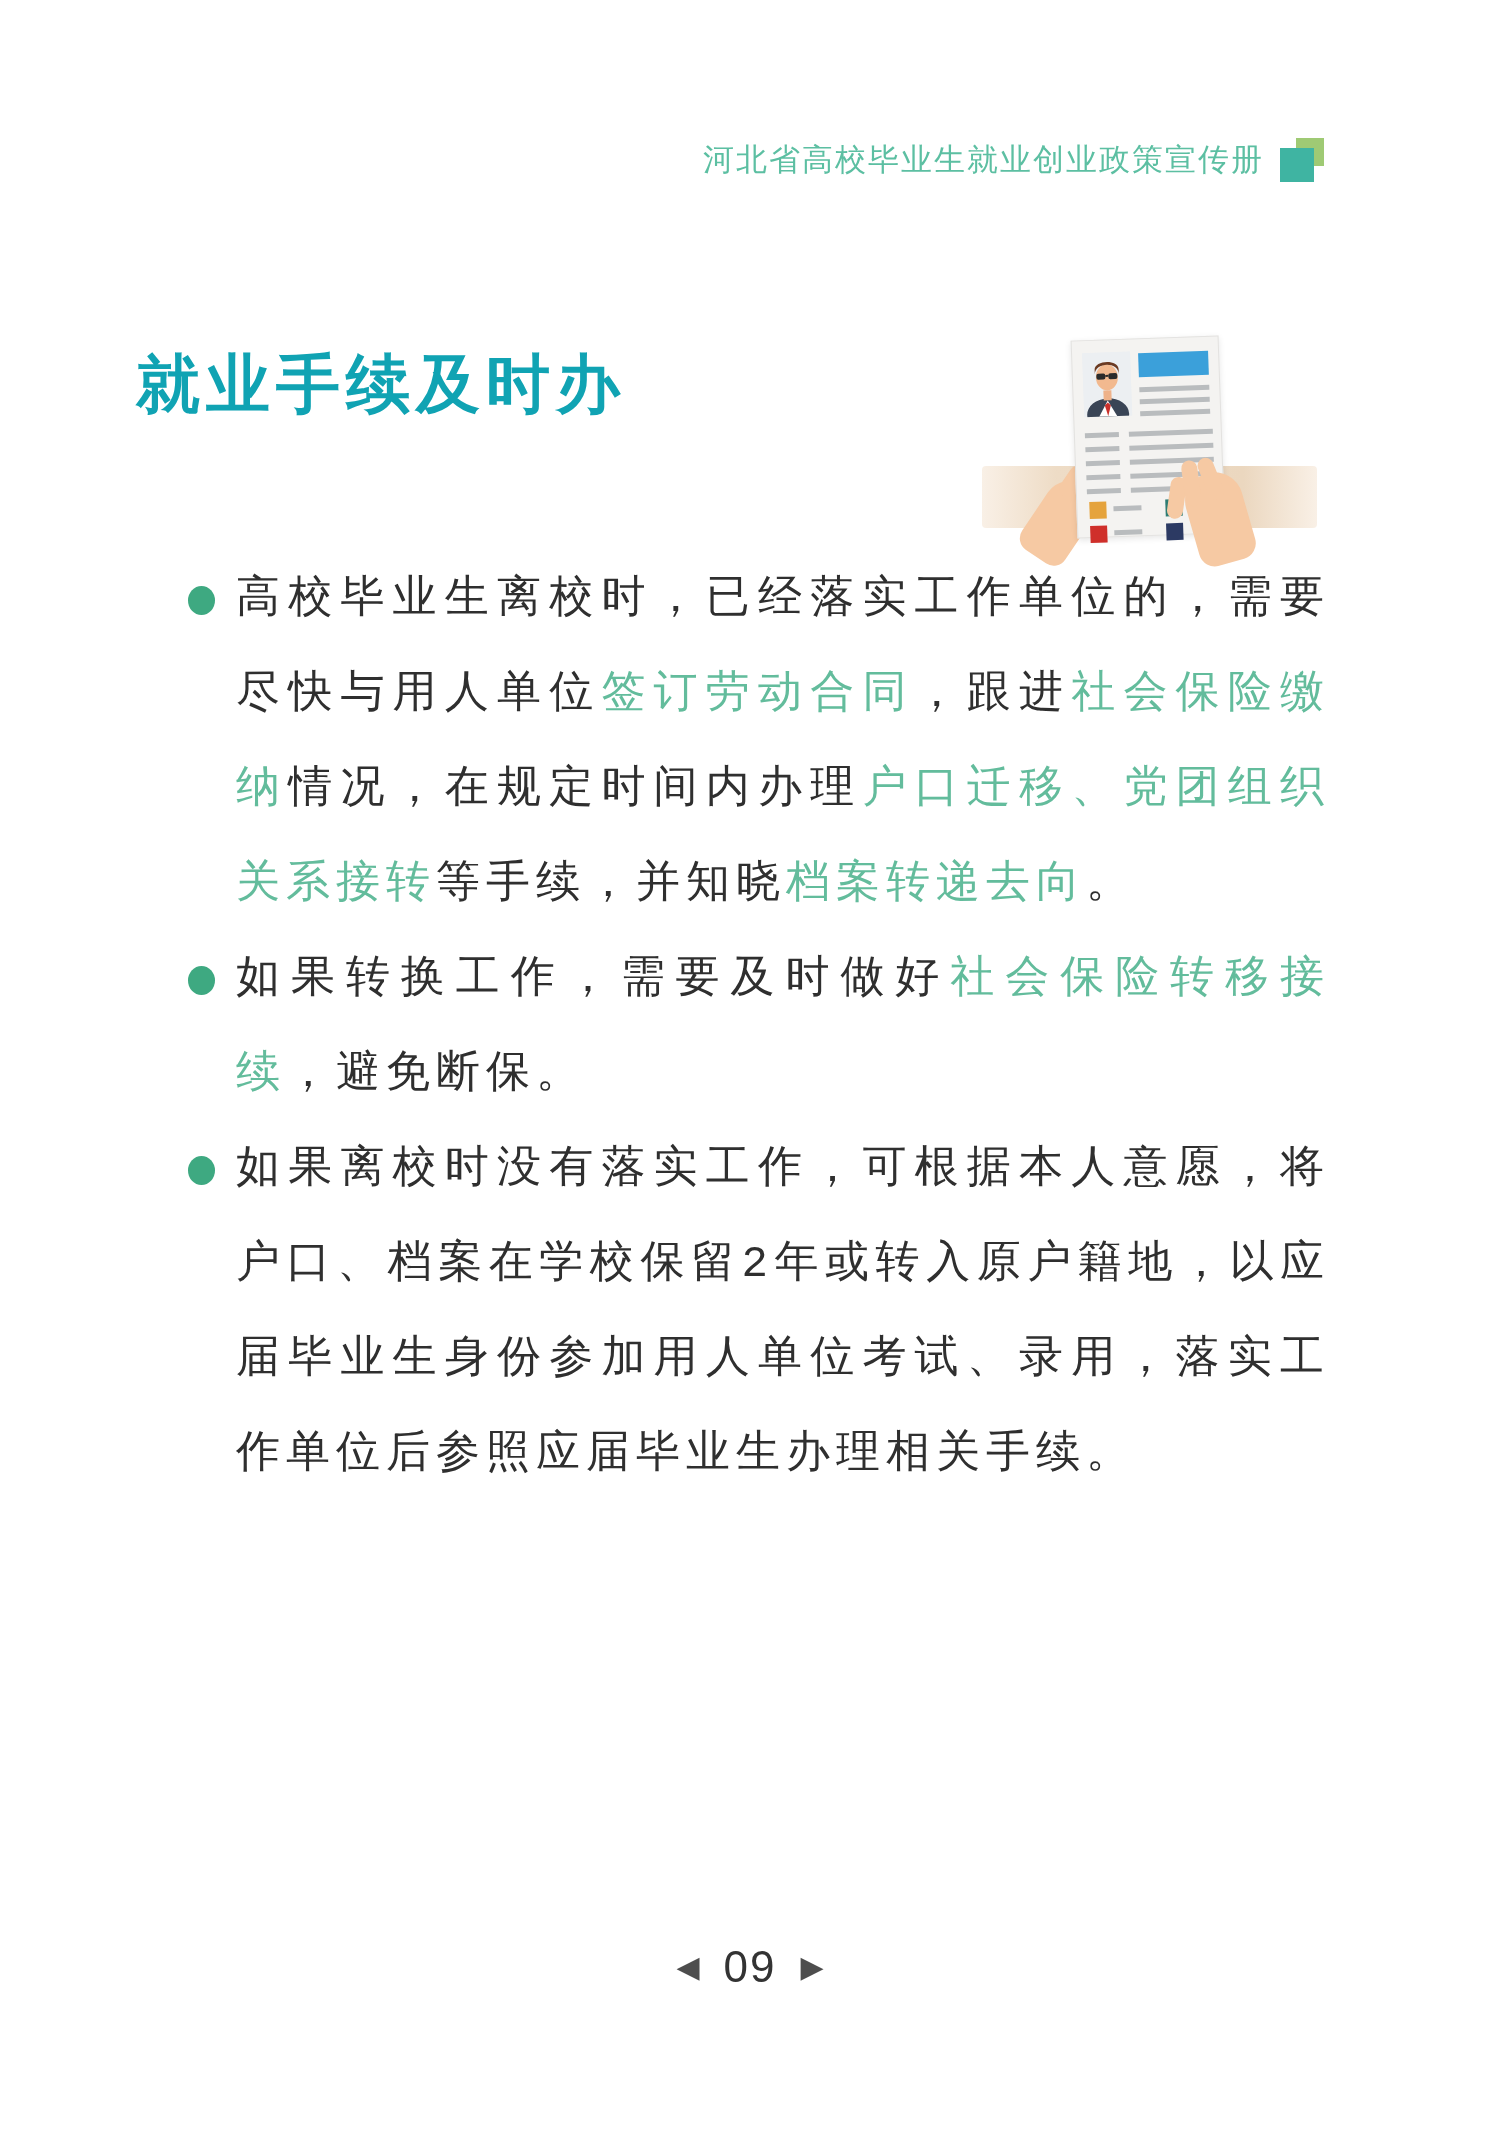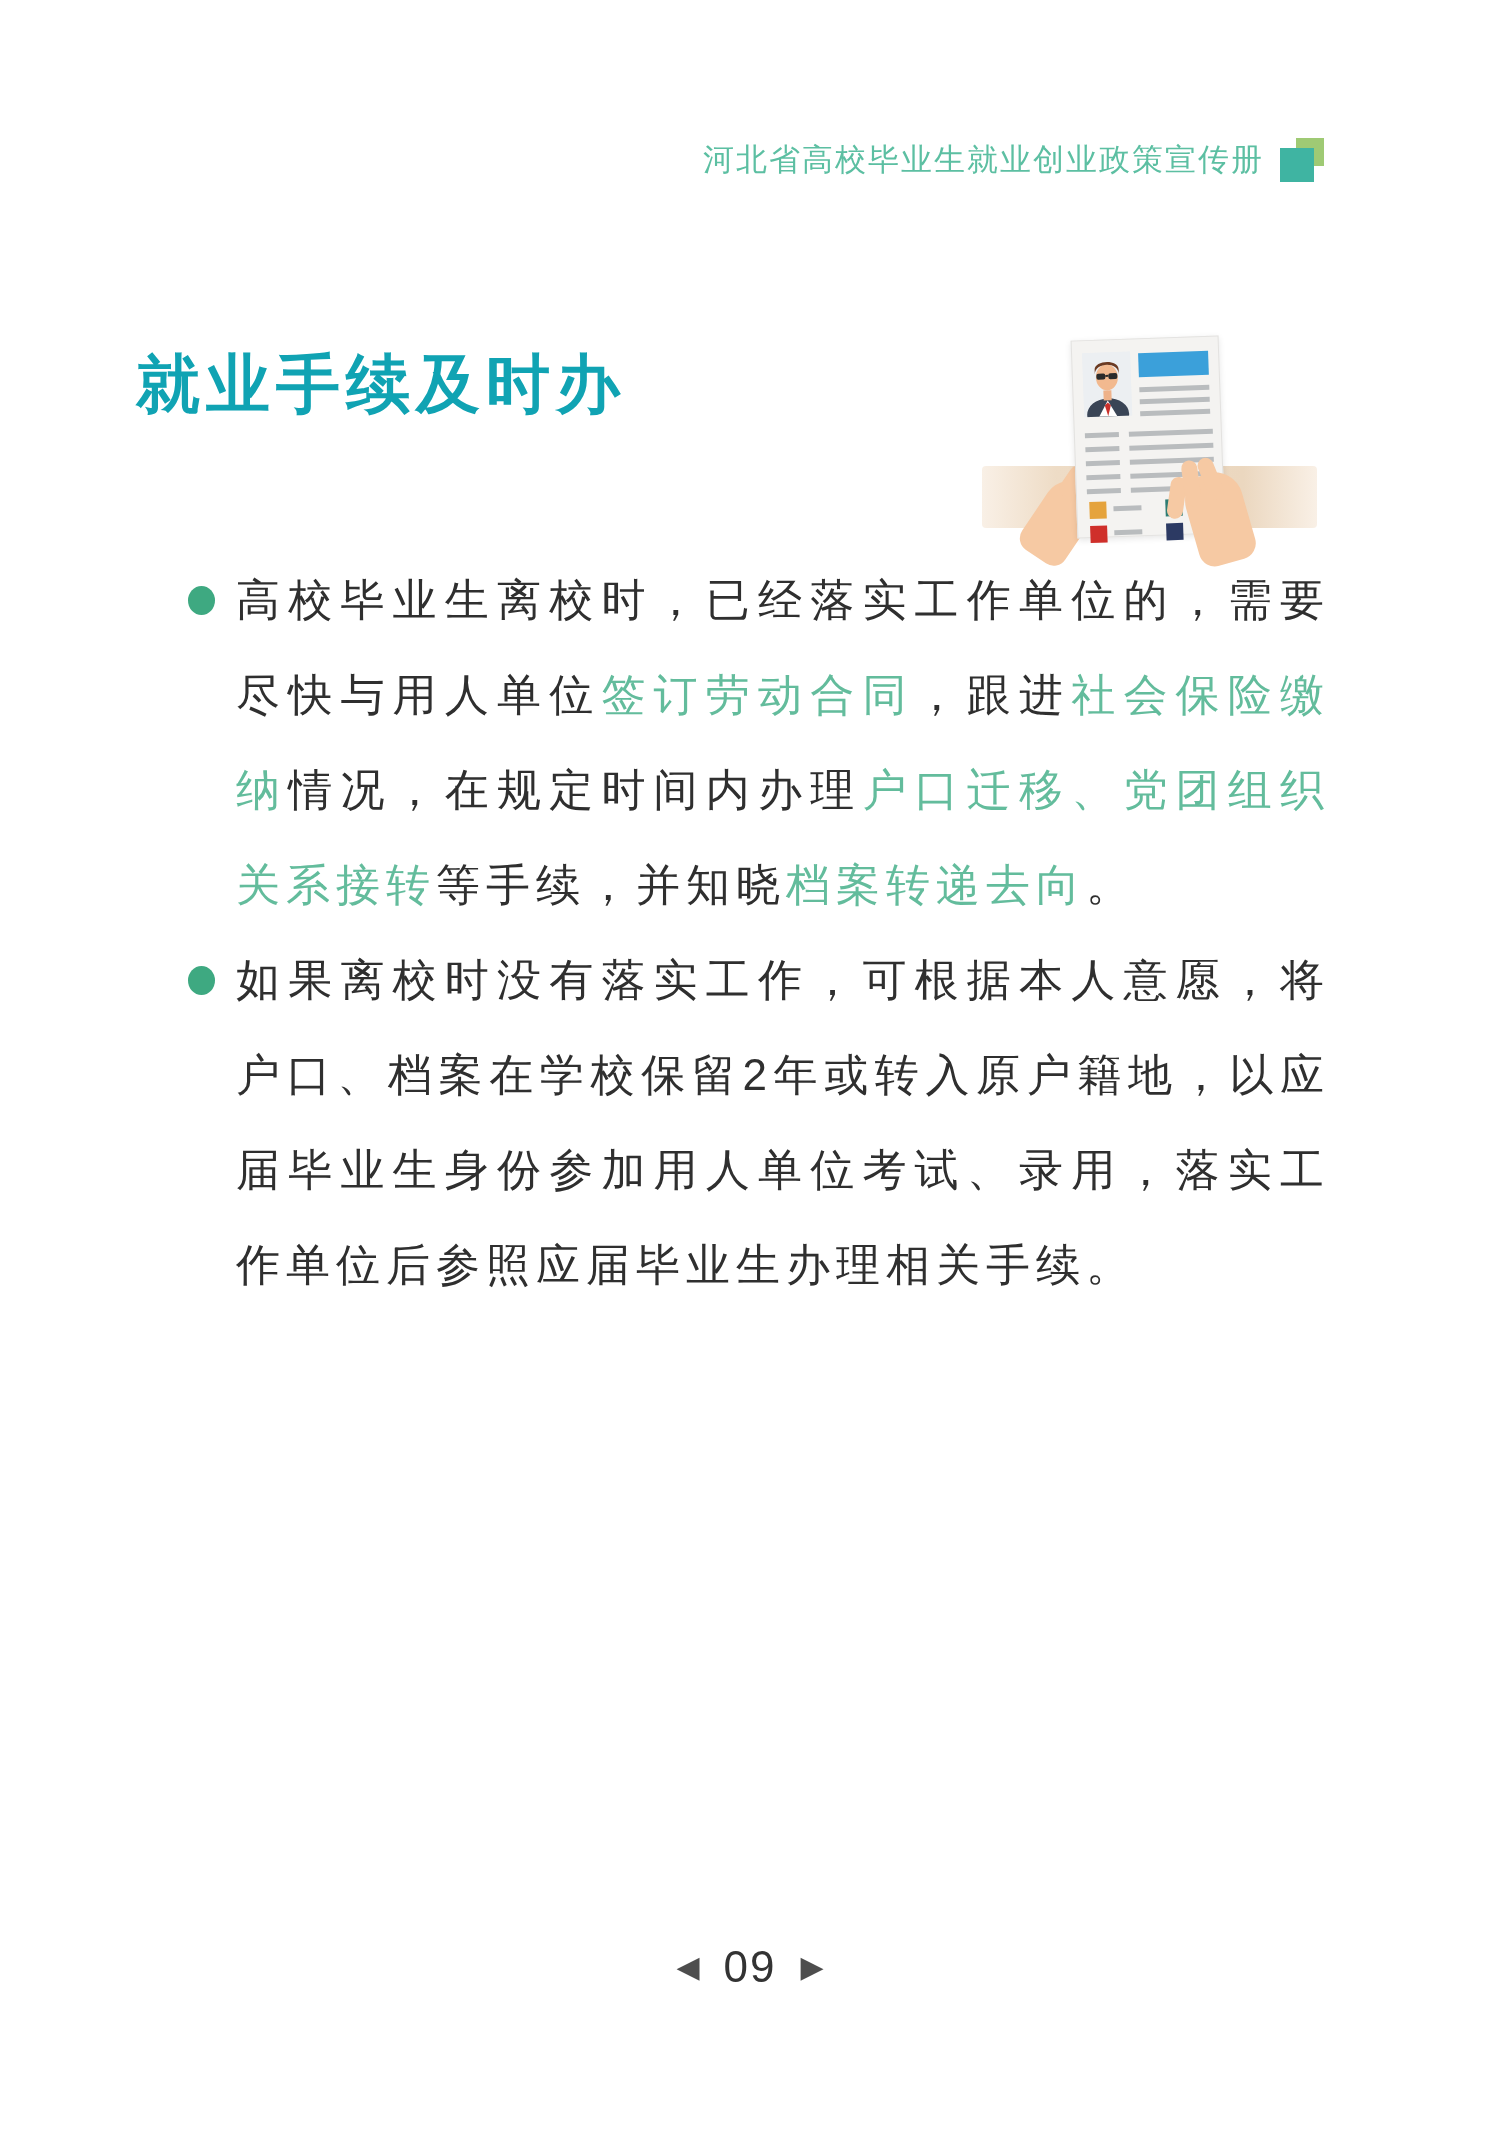--- a/index.html
+++ b/index.html
@@ -86,20 +86,21 @@
   
   .bullets {
     position: absolute; left: 192px; top: 552px; width: 1138px;
     margin: 0; padding: 0; list-style: none;
   }
   .bullet {
     position: relative; padding-left: 44px;
     font-size: 44px; line-height: 95px; letter-spacing: 6px;
     text-align: justify; text-justify: inter-ideograph;
     color: #2f2f2f;
+    font-family: Liberation Mono, monospace;
   }
   .bullet .dot {
     position: absolute; left: -4px; top: 34px;
     width: 27px; height: 29px; border-radius: 50%;
     background: #3ea981;
   }
   .bullet-text .hl { color: #63bc9c; }
 
   
   .footer {
@@ -168,20 +169,24 @@
   </div>
 </div>
 
 <ul class="bullets">
     <li class="bullet">
     <span class="dot"></span>
     <span class="bullet-text"><span>高校毕业生离校时，已经落实工作单位的，需要尽快与用人单位</span><span class="hl">签订劳动合同</span><span>，跟进</span><span class="hl">社会保险缴纳</span><span>情况，在规定时间内办理</span><span class="hl">户口迁移、党团组织关系接转</span><span>等手续，并知晓</span><span class="hl">档案转递去向</span><span>。</span></span>
   </li>
     <li class="bullet">
     <span class="dot"></span>
+    <span class="bullet-text"><span>如果转换工作，需要及时做好</span><span class="hl">社会保险转移接续</span><span>，避免断保。</span></span>
+  </li>
+    <li class="bullet">
+    <span class="dot"></span>
     <span class="bullet-text"><span>如果离校时没有落实工作，可根据本人意愿，将户口、档案在学校保留2年或转入原户籍地，以应届毕业生身份参加用人单位考试、录用，落实工作单位后参照应届毕业生办理相关手续。</span></span>
   </li>
   </ul>
 
 <div class="footer">
   <span class="arrow">◀</span>
   <span class="page-num">09</span>
   <span class="arrow">▶</span>
 </div>
 

